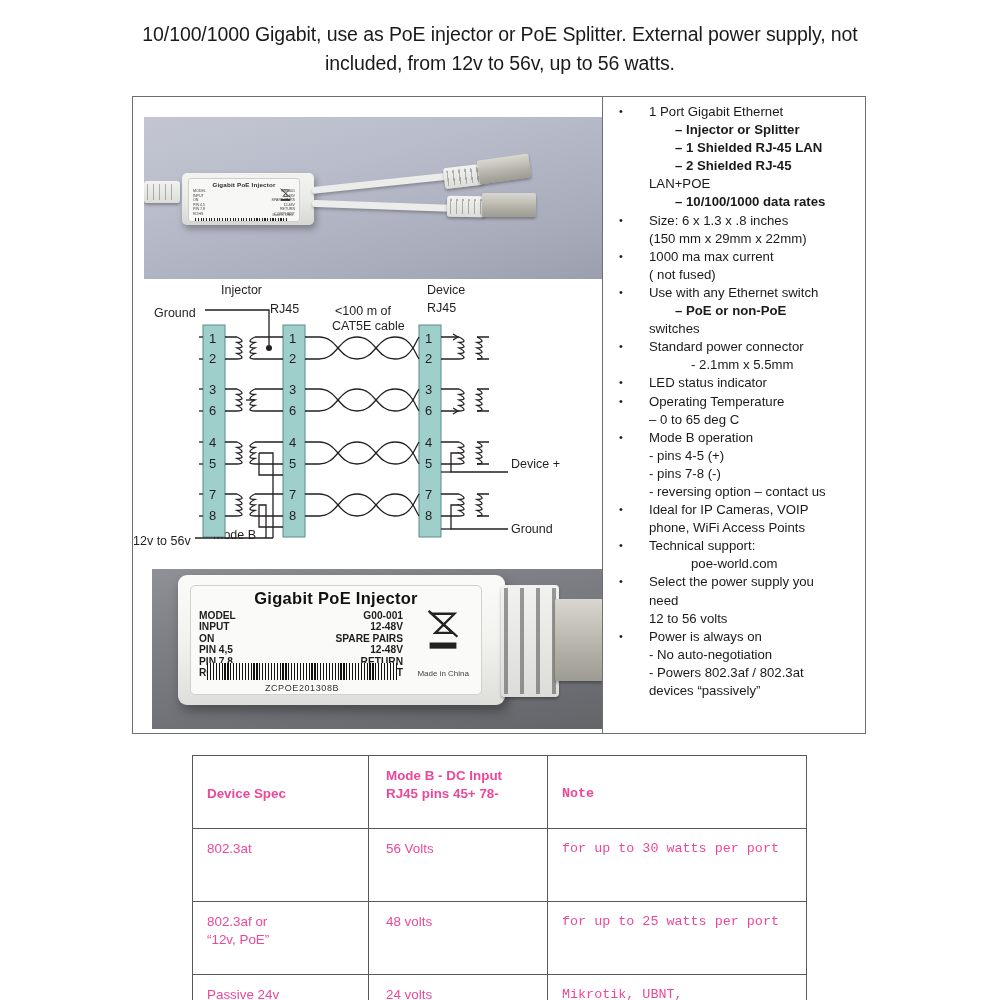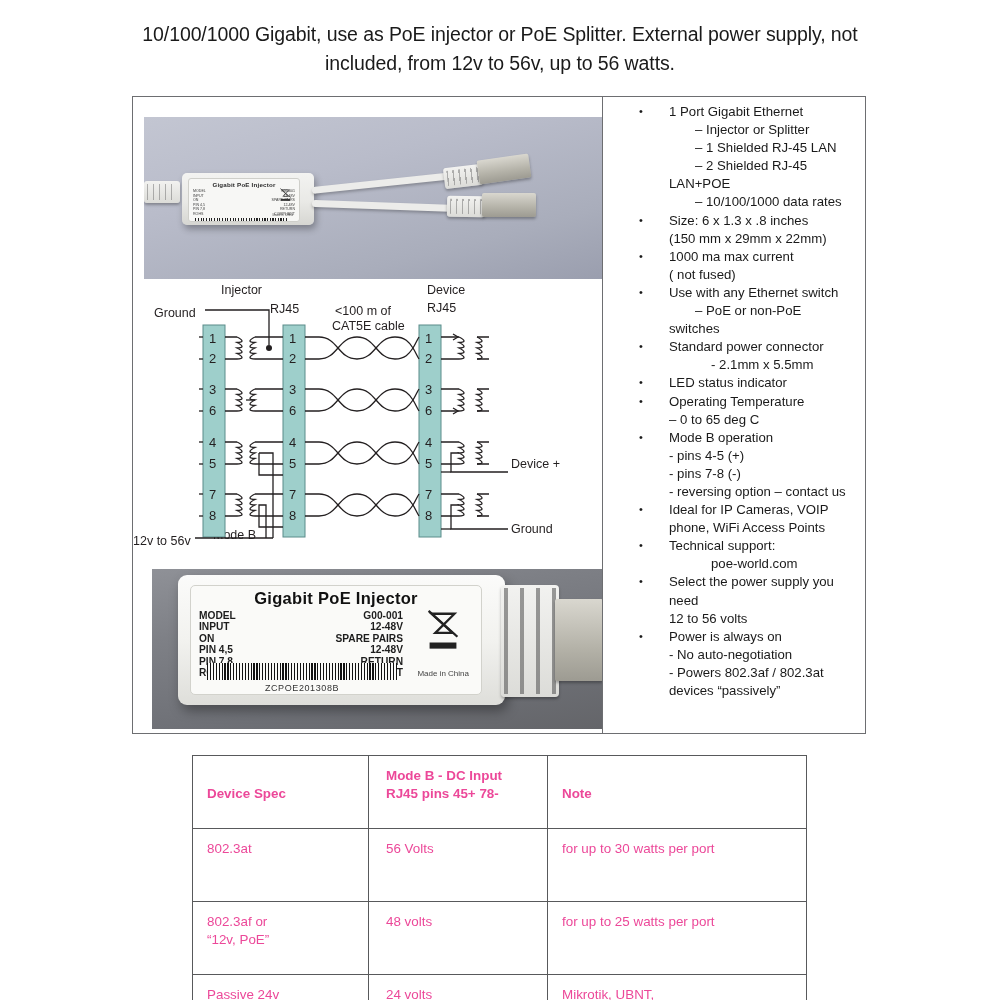--- a/index.html
+++ b/index.html
@@ -168,63 +168,63 @@
     position: absolute; left: 16px; bottom: 1px; width: 190px;
     text-align: center; font-size: 9px; color: #333; letter-spacing: .6px;
     font-family: "Liberation Sans", sans-serif;
   }
   .lab-weee { position: absolute; right: 18px; top: 22px; width: 40px; height: 46px; color: #222; }
   .lab-made { position: absolute; right: 12px; bottom: 16px; font-size: 8px; color: #444; }
 
   
   #right-panel {
     position: absolute;
-    left: 476px; top: 0;
+    left: 456px; top: 0;
     width: 263px; height: 100%;
     padding: 6px 4px 0 4px;
     box-sizing: border-box;
   }
   ul.speclist { list-style: none; margin: 0; padding: 0; }
   ul.speclist > li {
     position: relative;
     font-size: 13.2px;
     line-height: 18.1px;
     color: #1a1a1a;
     padding-left: 56px;
     margin: 0;
   }
   ul.speclist > li::before {
     content: "\2022";
     position: absolute;
     left: 26px; top: -1px;
     font-size: 11px;
     color: #1a1a1a;
   }
-  .sub { display: block; padding-left: 26px; }
+  .sub { display: block; padding-left: 26px; font-weight: bold; }
   .sub2 { display: block; padding-left: 42px; }
   .flush { display: block; padding-left: 0; }
 
   
   #spec-table {
     position: absolute;
     left: 192px; top: 755px;
     width: 614px;
     border-collapse: collapse;
     table-layout: fixed;
   }
   #spec-table td {
     border: 1.2px solid #58595b;
     padding: 11px 0 11px 14px;
     vertical-align: top;
     font-size: 13.4px;
     line-height: 18px;
     color: #ec4899;
   }
   #spec-table td.c2 { padding-left: 17px; }
-  #spec-table td.c3 { padding-left: 14px; }
+  #spec-table td.c3 { padding-left: 14px; font-family: Liberation Mono, monospace; }
   .th-cell { font-weight: bold; }
   .row-h td { height: 50px; }
   .row-b td { height: 50px; }
 </style>
 </head>
 <body>
 
 <div id="heading">10/100/1000 Gigabit, use as PoE injector or PoE Splitter.  External power supply, not included, from 12v to 56v, up to 56 watts.</div>
 
 <div id="main-box">

